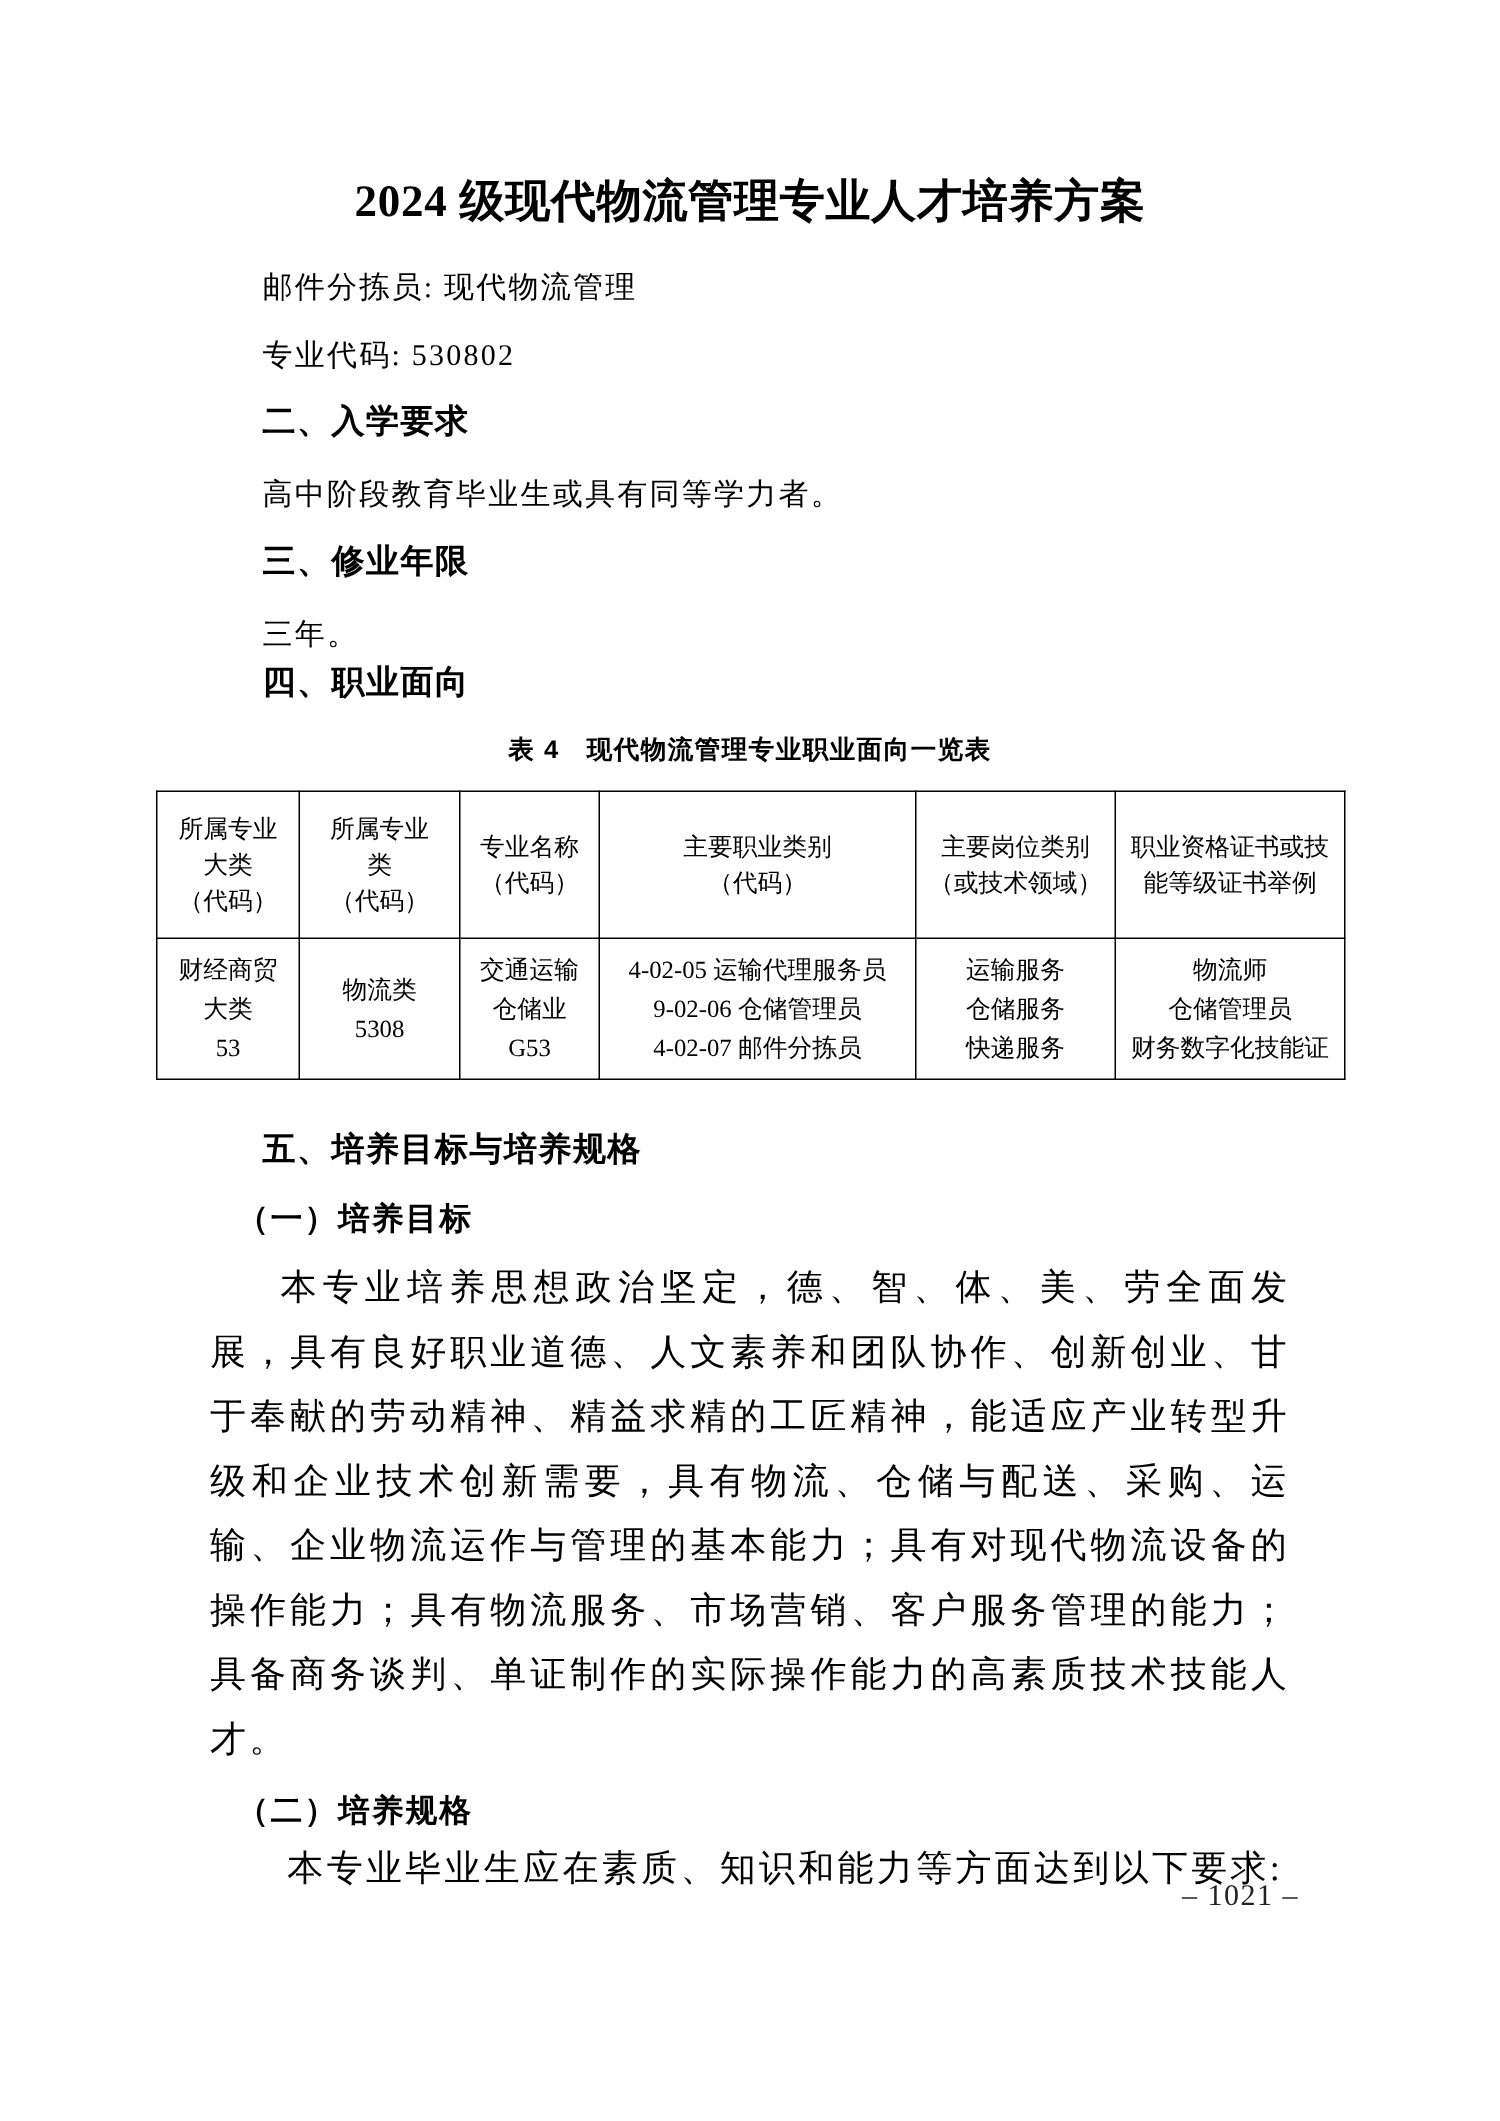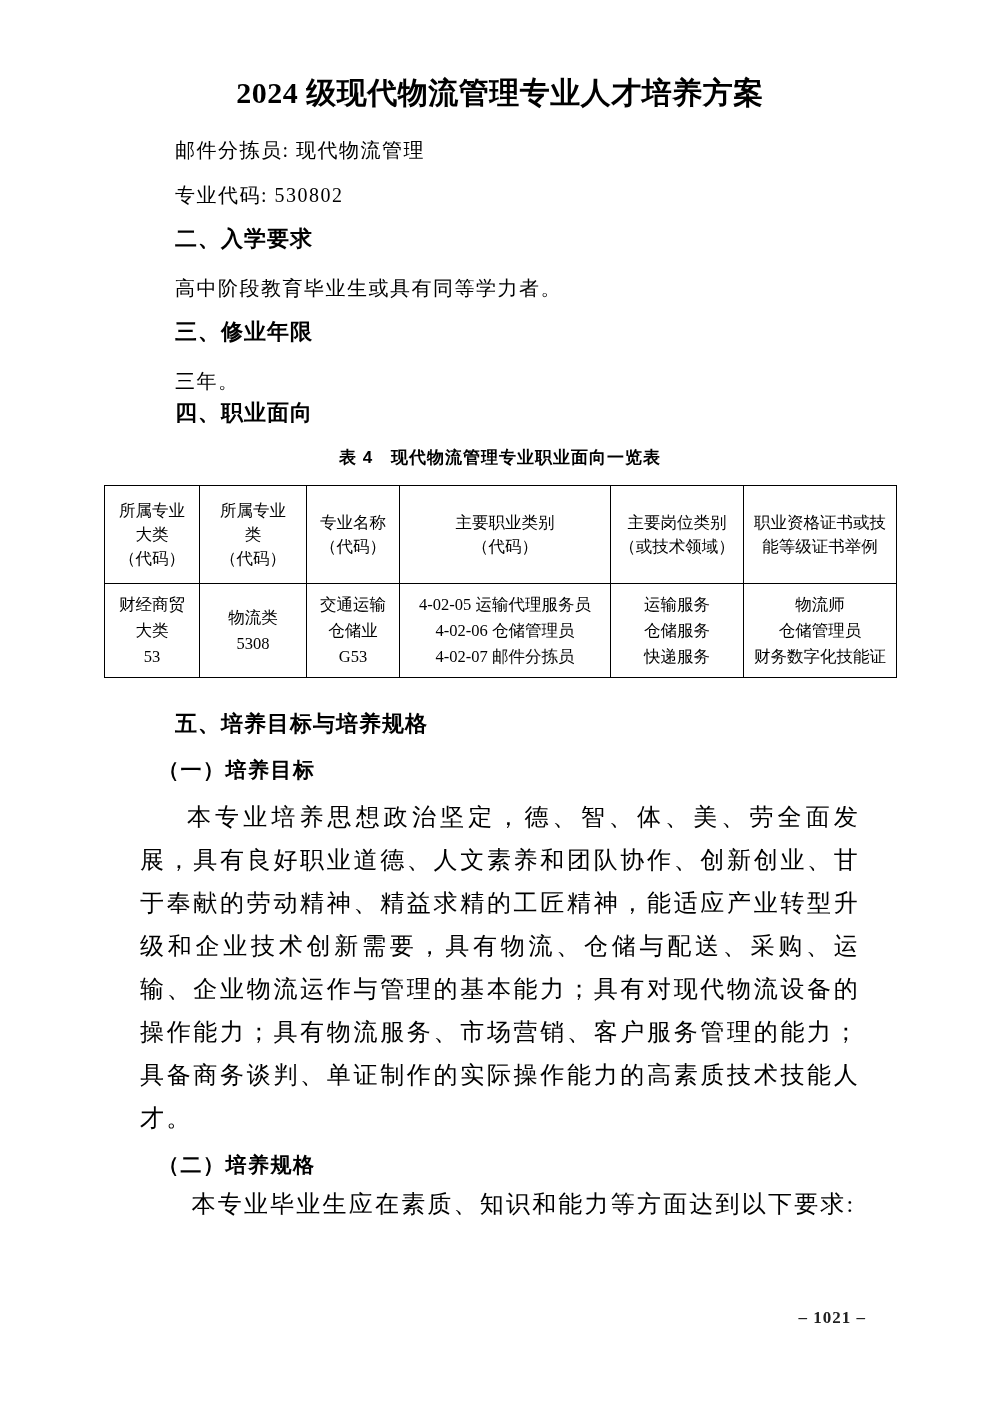--- a/index.html
+++ b/index.html
@@ -1,20 +1,20 @@
 <!DOCTYPE html>
 <html><head>
 <meta charset="utf-8">
 <style>
   html, body { margin:0; padding:0; background:#ffffff; }
   .page {
     position:relative;
     width:1000px; height:1346px;
     box-sizing:border-box;
-    padding:74px 128px 0 128px;
+    padding:116px 128px 0 128px;
     background:#ffffff;
     color:#000000;
     font-family:"Liberation Serif","DejaVu Serif",serif;
     overflow:hidden;
   }
   .doc-title {
     margin:0;
     font-size:30px; line-height:38px;
     font-weight:bold;
     text-align:center;
@@ -80,26 +80,25 @@
     margin:12px;
     font-size:24px;
     line-height:43px;
     letter-spacing:2.2px;
     text-align:justify;
     text-indent:47px;
   }
   .flow-para.single { text-align:center; line-height:26px; }
   .page-number {
     position:absolute;
-    top:1307px; right:134px;
-    font-size:17px; line-height:22px;
+    top:1253px; right:134px;
+    font-size:20px; line-height:22px;
     letter-spacing:1px;
     color:#222222;
     font-family:"Liberation Serif","DejaVu Serif",serif;
-    font-weight:bold;
   }
 </style>
 </head>
 <body>
 
 <div class="page">
 
   <h1 class="doc-title">2024 级现代物流管理专业人才培养方案</h1>
 
   <p class="body-line mt-25">邮件分拣员: 现代物流管理</p>
@@ -146,21 +145,21 @@
       <tr>
         <td>财经商贸
 大类
 53</td>
         <td>物流类
 5308</td>
         <td>交通运输
 仓储业
 G53</td>
         <td>4-02-05 运输代理服务员
-4-02-06 仓储管理员
+9-02-06 仓储管理员
 4-02-07 邮件分拣员</td>
         <td>运输服务
 仓储服务
 快递服务</td>
         <td>物流师
 仓储管理员
 财务数字化技能证</td>
       </tr>
     </tbody>
   </table>

